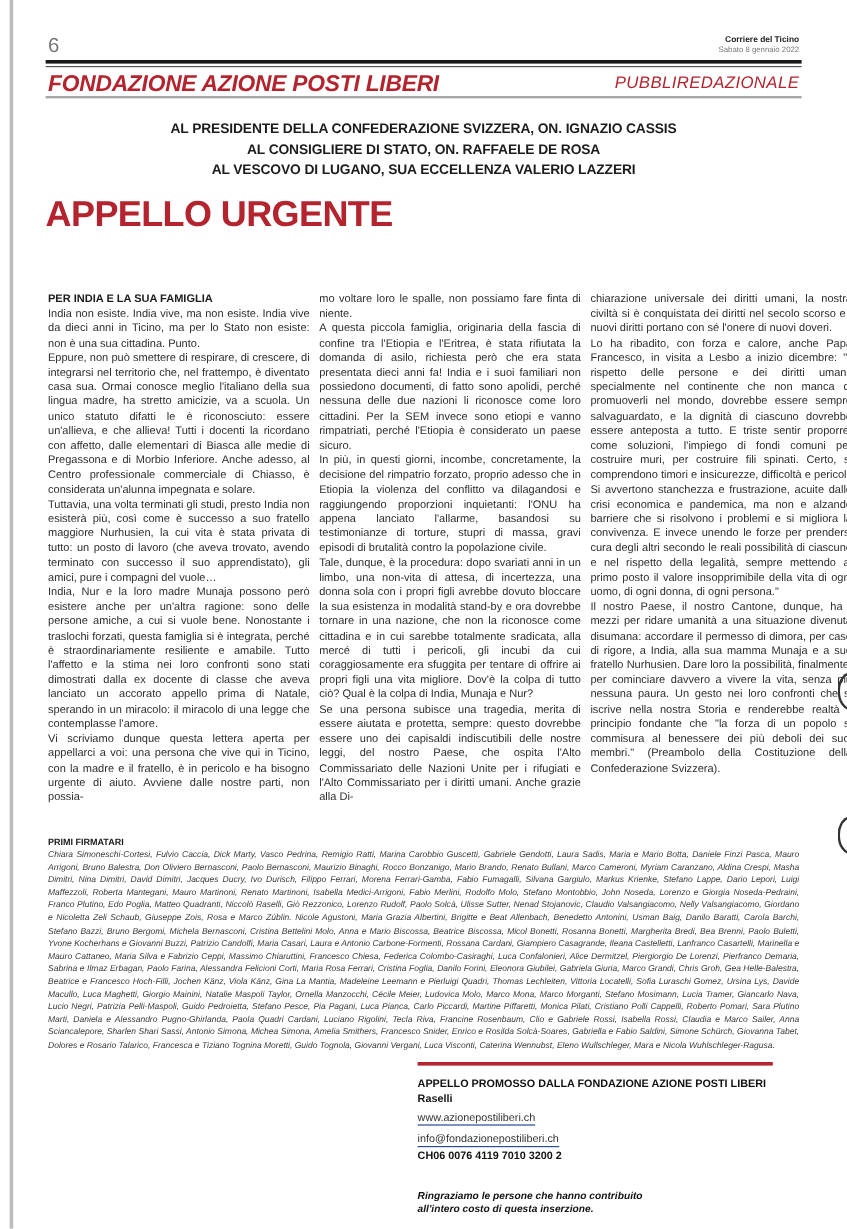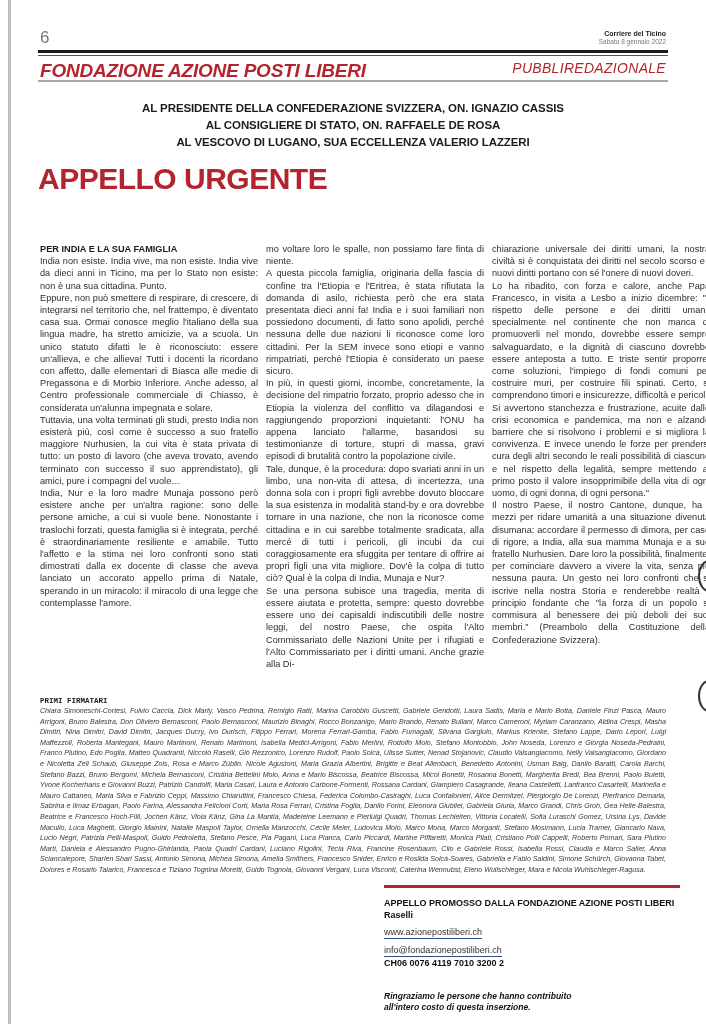--- a/index.html
+++ b/index.html
@@ -27,24 +27,24 @@
   .addr-line { font-size: 11.5px; font-weight: bold; color: #1c1c1c; line-height: 17px; letter-spacing: -0.1px; }
 
   .headline { position: absolute; top: 162px; left: 0; width: 630px; text-align: left; font-size: 30px; font-weight: bold; color: #b3242e; letter-spacing: -0.5px; }
 
   .body-cols { position: absolute; top: 243px; left: 2px; width: 626px; display: grid; grid-template-columns: 218px 218px 218px; column-gap: 8px; }
   .col { font-size: 9.2px; line-height: 12.2px; color: #2e2e2e; text-align: justify; }
   .col p { margin: 0; }
   .subhead { font-weight: bold; font-size: 9.2px; color: #1c1c1c; }
 
   .signatories { position: absolute; top: 697px; left: 2px; width: 626px; }
-  .sig-title { font-size: 7.5px; font-weight: bold; color: #1a1a1a; margin-bottom: 1px; font-family: Liberation Mono, monospace; }
+  .sig-title { font-size: 7.5px; font-weight: bold; color: #1a1a1a; margin-bottom: 1px; }
   .sig-text { font-size: 7.1px; line-height: 10.6px; font-style: italic; color: #3a3a3a; text-align: justify; }
 
-  .promo { position: absolute; top: 885px; left: 346px; width: 300px; }
+  .promo { position: absolute; top: 885px; left: 310px; width: 300px; }
   .promo-bar { width: 296px; height: 3px; background: #b3242e; margin-bottom: 10px; }
   .promo-title { font-size: 9px; font-weight: bold; color: #111; line-height: 11px; }
   .promo-city { font-size: 9px; font-weight: bold; color: #111; line-height: 12px; }
   .promo-link { font-size: 9px; color: #333; line-height: 12px; display: inline-block; border-bottom: 1px solid #2a4d8f; }
   .promo-iban { font-size: 9px; font-weight: bold; color: #111; line-height: 12px; }
   .promo-thanks { margin-top: 22px; font-size: 8.5px; font-weight: bold; font-style: italic; color: #111; line-height: 11px; }
 
   .ring { position: absolute; right: -14px; width: 18px; height: 28px; border: 2px solid #333; border-radius: 50%; border-right-color: transparent; }
 </style>
 </head>
@@ -78,20 +78,21 @@
 
   <div class="headline">APPELLO URGENTE</div>
 
   <div class="body-cols">
     <div class="col">
       <div class="subhead">PER INDIA E LA SUA FAMIGLIA</div>
       <p>India non esiste. India vive, ma non esiste. India vive da dieci anni in Ticino, ma per lo Stato non esiste: non è una sua cittadina. Punto.</p>
       <p>Eppure, non può smettere di respirare, di crescere, di integrarsi nel territorio che, nel frattempo, è diventato casa sua. Ormai conosce meglio l'italiano della sua lingua madre, ha stretto amicizie, va a scuola. Un unico statuto difatti le è riconosciuto: essere un'allieva, e che allieva! Tutti i docenti la ricordano con affetto, dalle elementari di Biasca alle medie di Pregassona e di Morbio Inferiore. Anche adesso, al Centro professionale commerciale di Chiasso, è considerata un'alunna impegnata e solare.</p>
       <p>Tuttavia, una volta terminati gli studi, presto India non esisterà più, così come è successo a suo fratello maggiore Nurhusien, la cui vita è stata privata di tutto: un posto di lavoro (che aveva trovato, avendo terminato con successo il suo apprendistato), gli amici, pure i compagni del vuole…</p>
       <p>India, Nur e la loro madre Munaja possono però esistere anche per un'altra ragione: sono delle persone amiche, a cui si vuole bene. Nonostante i traslochi forzati, questa famiglia si è integrata, perché è straordinariamente resiliente e amabile. Tutto l'affetto e la stima nei loro confronti sono stati dimostrati dalla ex docente di classe che aveva lanciato un accorato appello prima di Natale, sperando in un miracolo: il miracolo di una legge che contemplasse l'amore.</p>
+      <p>Vi scriviamo dunque questa lettera aperta per appellarci a voi: una persona che vive qui in Ticino, con la madre e il fratello, è in pericolo e ha bisogno urgente di aiuto. Avviene dalle nostre parti, non possia-</p>
     </div>
     <div class="col">
       <p>mo voltare loro le spalle, non possiamo fare finta di niente.</p>
       <p>A questa piccola famiglia, originaria della fascia di confine tra l'Etiopia e l'Eritrea, è stata rifiutata la domanda di asilo, richiesta però che era stata presentata dieci anni fa! India e i suoi familiari non possiedono documenti, di fatto sono apolidi, perché nessuna delle due nazioni li riconosce come loro cittadini. Per la SEM invece sono etiopi e vanno rimpatriati, perché l'Etiopia è considerato un paese sicuro.</p>
       <p>In più, in questi giorni, incombe, concretamente, la decisione del rimpatrio forzato, proprio adesso che in Etiopia la violenza del conflitto va dilagandosi e raggiungendo proporzioni inquietanti: l'ONU ha appena lanciato l'allarme, basandosi su testimonianze di torture, stupri di massa, gravi episodi di brutalità contro la popolazione civile.</p>
       <p>Tale, dunque, è la procedura: dopo svariati anni in un limbo, una non-vita di attesa, di incertezza, una donna sola con i propri figli avrebbe dovuto bloccare la sua esistenza in modalità stand-by e ora dovrebbe tornare in una nazione, che non la riconosce come cittadina e in cui sarebbe totalmente sradicata, alla mercé di tutti i pericoli, gli incubi da cui coraggiosamente era sfuggita per tentare di offrire ai propri figli una vita migliore. Dov'è la colpa di tutto ciò? Qual è la colpa di India, Munaja e Nur?</p>
       <p>Se una persona subisce una tragedia, merita di essere aiutata e protetta, sempre: questo dovrebbe essere uno dei capisaldi indiscutibili delle nostre leggi, del nostro Paese, che ospita l'Alto Commissariato delle Nazioni Unite per i rifugiati e l'Alto Commissariato per i diritti umani. Anche grazie alla Di-</p>
     </div>
     <div class="col">
       <p>chiarazione universale dei diritti umani, la nostra civiltà si è conquistata dei diritti nel secolo scorso e i nuovi diritti portano con sé l'onere di nuovi doveri.</p>

